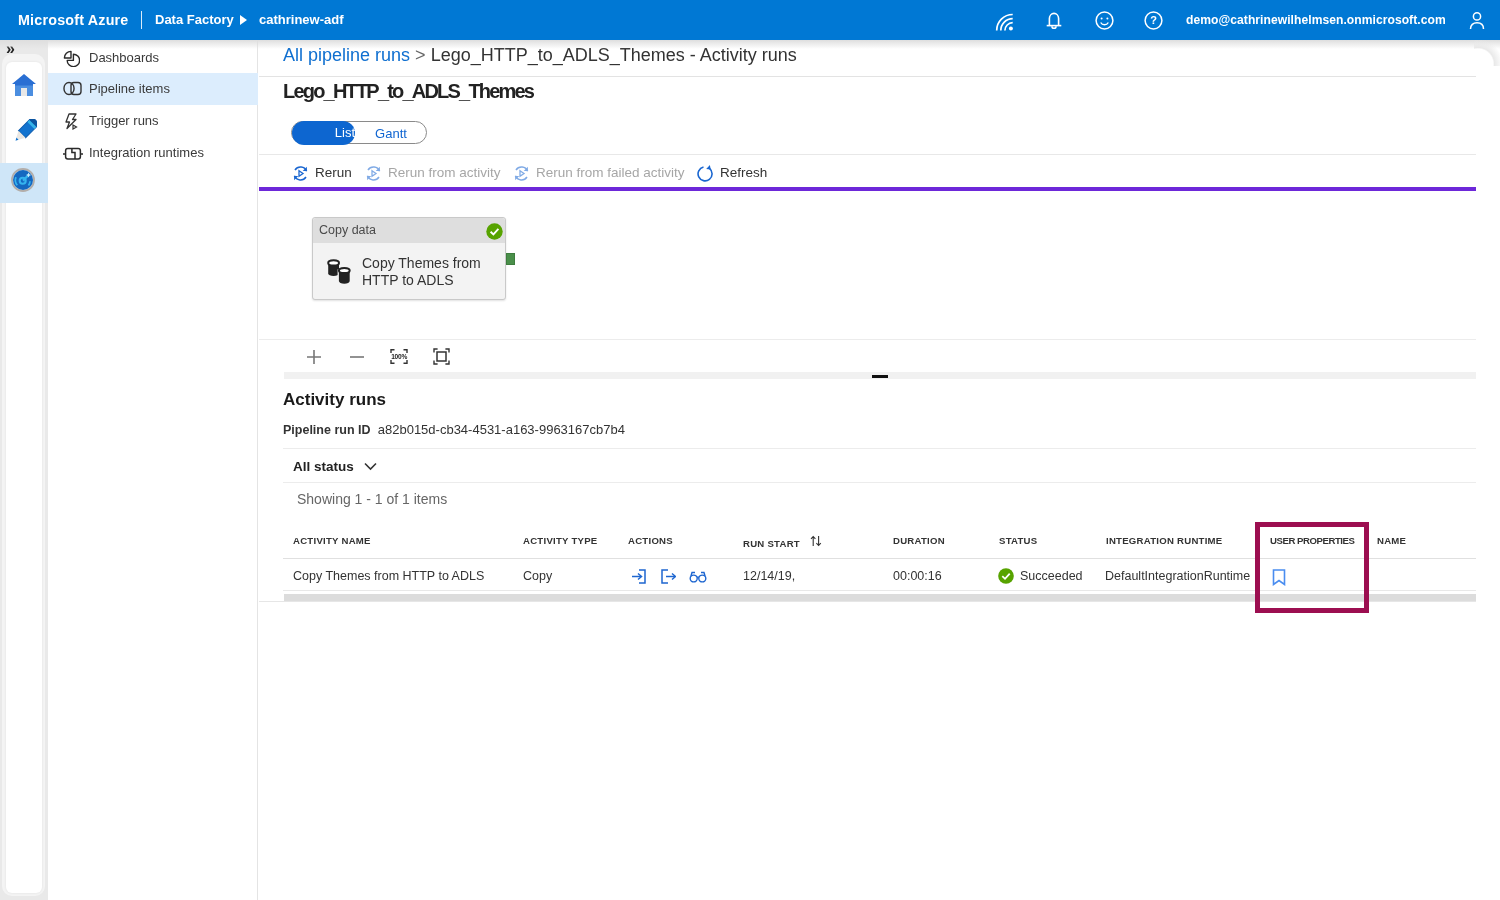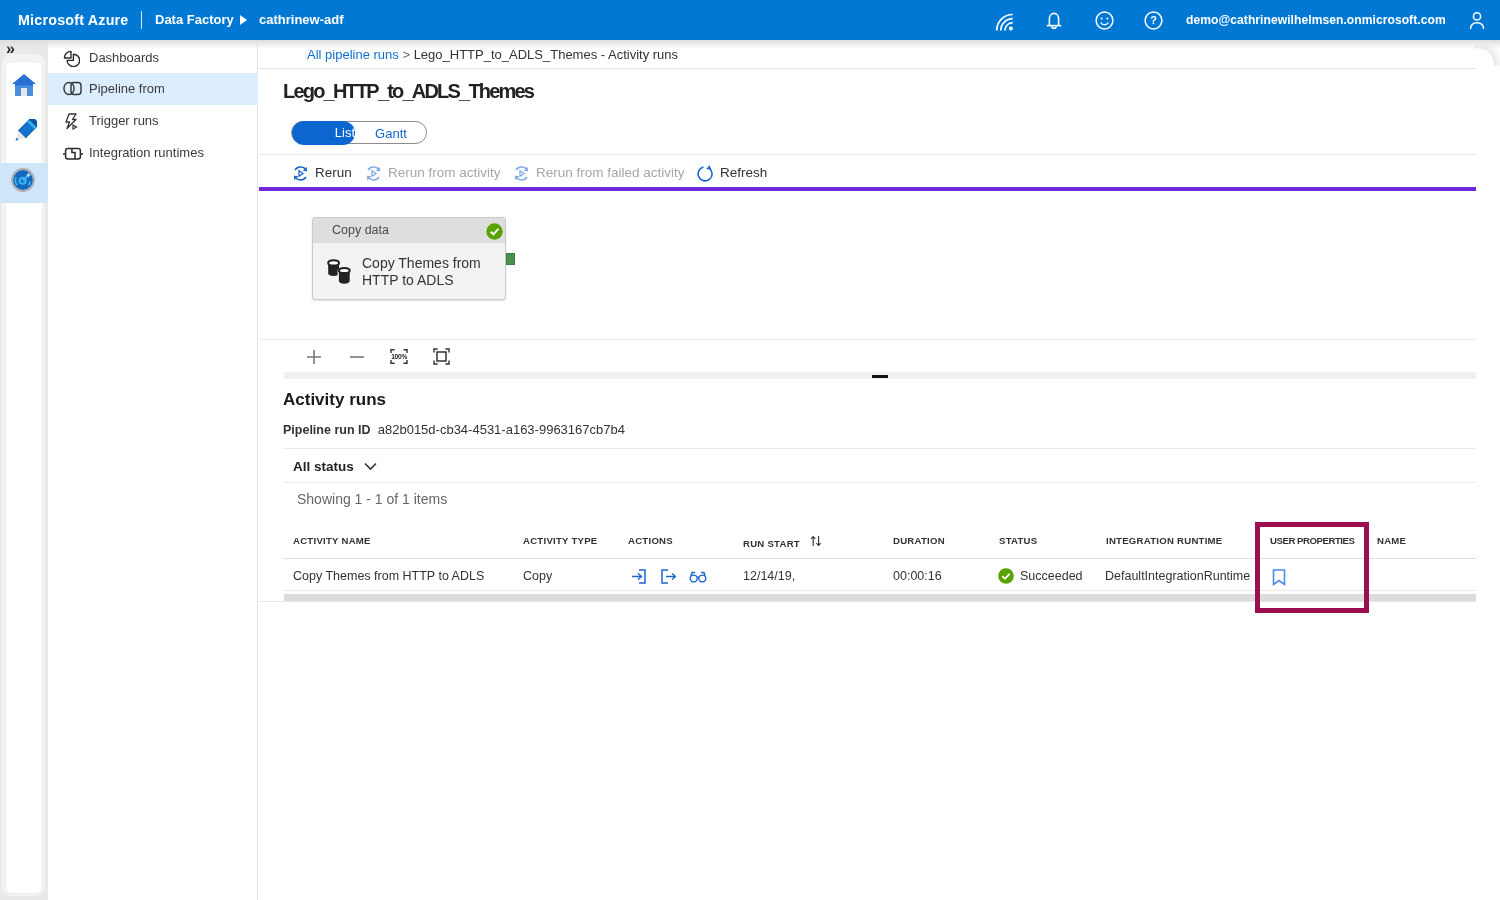--- a/index.html
+++ b/index.html
@@ -21,37 +21,37 @@
   #strip .selrow { position:absolute; left:0; top:123px; width:48px; height:40px; background:#cfe6f8; }
   #strip .chev { position:absolute; left:6px; top:0px; font-size:16px; color:#222; font-weight:bold; }
   
   #menu { position:absolute; left:48px; top:40px; width:210px; height:860px; background:#fff; border-right:1px solid #e4e4e4; }
   .mitem { position:absolute; left:0; width:210px; height:32px; }
   .mitem .mtxt { position:absolute; left:41px; top:0; line-height:32px; font-size:13px; color:#3a3a3a; }
   .mitem svg { position:absolute; left:15px; top:8px; }
   .msel { background:#dcedfd; }
   
   #content { position:absolute; left:259px; top:40px; width:1241px; height:860px; background:#fff; }
-  #crumb { position:absolute; left:0; top:1px; width:1217px; height:28px; border-bottom:1px solid #e3e3e3; font-size:13px; line-height:28px;padding-left:24px; }
+  #crumb { position:absolute; left:0; top:1px; width:1217px; height:36px; border-bottom:1px solid #e3e3e3; font-size:18px; line-height:28px; }
   #crumb a { color:#0f6fd0; text-decoration:none; }
   #crumb .gt { color:#666; } #crumb .cur { color:#333; }
   #title { position:absolute; left:24px; top:40px; font-size:20px; font-weight:bold; color:#222; letter-spacing:-1.8px; }
   
   #pill { position:absolute; left:32px; top:81px; width:136px; height:23px; border:1px solid #8a8a8a; border-radius:12px; background:#fff; }
   #pill .list { position:absolute; left:0px; top:-1px; width:63px; height:24px; background:#0d66d0; border-radius:12px; color:#fff; text-align:right; line-height:24px; font-size:13px; }
   #pill .gantt { position:absolute; left:63px; top:0; width:72px; height:23px; color:#1065d1; text-align:center; line-height:23px; font-size:13px; }
   
   #toolbar { position:absolute; left:0; top:114px; width:1217px; height:37px; border-top:1px solid #e8e8e8; border-bottom:4px solid #6d28d9; }
   .tbitem { position:absolute; top:0; height:36px; font-size:13.5px; color:#333; }
   .tbitem span { position:absolute; left:23px; top:0; line-height:36px; white-space:nowrap; }
   .tbitem svg { position:absolute; left:0; top:10px; }
   .tbdis span { color:#a6a6a6; }
   
   #node { position:absolute; left:53px; top:177px; width:194px; height:83px; background:#f3f3f3; border:1px solid #c9c9c9; border-radius:3px; box-shadow:0 1px 2px rgba(0,0,0,.12); }
-  #node .hd { position:absolute; left:0; top:0; width:192px; height:25px; background:#dedede; border-radius:3px 3px 0 0; font-size:12.5px; color:#4a4a4a; line-height:25px; padding-left:19px; }
+  #node .hd { position:absolute; left:0; top:0; width:192px; height:25px; background:#dedede; border-radius:3px 3px 0 0; font-size:12.5px; color:#4a4a4a; line-height:25px; padding-left:6px; }
   #node .body-txt { position:absolute; left:49px; top:37px; width:130px; font-size:14px; color:#333; line-height:17px; }
   #conn { position:absolute; left:247px; top:213px; width:9px; height:12px; background:#4a8f4a; border:1px solid #3e7d3e; }
   
   #zoombar { position:absolute; left:0; top:299px; width:1217px; height:33px; border-top:1px solid #ececec; }
   
   #split { position:absolute; left:25px; top:332px; width:1192px; height:6.5px; background:#f1f1f1; }
   #split .dash { position:absolute; left:588px; top:3px; width:16px; height:2.5px; background:#111; }
   
   #ar-title { position:absolute; left:24px; top:351px; font-size:17px; font-weight:bold; color:#1a1a1a; }
   #runid { position:absolute; left:24px; top:382px; font-size:13px; color:#333; }
@@ -143,21 +143,21 @@
         <path d="M10.4 4.2 A 6.2 6.2 0 1 1 4.2 10.4 L 10.4 10.4 Z" fill="none" stroke="#2a2a2a" stroke-width="1.4" stroke-linejoin="round"></path>
         <path d="M8 1.4 A 6.6 6.6 0 0 0 1.4 8 L 8 8 Z" fill="none" stroke="#2a2a2a" stroke-width="1.4" stroke-linejoin="round"></path>
       </svg>
     <div class="mtxt">Dashboards</div>
   </div>
   <div class="mitem msel" style="top:33px">
     <svg width="19" height="15" viewBox="0 0 19 15">
         <rect x="1" y="1.5" width="10" height="12" rx="5.5" fill="none" stroke="#333" stroke-width="1.4"></rect>
         <rect x="8" y="1.5" width="10" height="12" rx="3" fill="none" stroke="#333" stroke-width="1.4"></rect>
       </svg>
-    <div class="mtxt">Pipeline from</div>
+    <div class="mtxt">Pipeline items</div>
   </div>
   <div class="mitem" style="top:65px">
     <svg width="16" height="17" viewBox="0 0 16 17">
         <path d="M6 1 H13 L9.5 6.5 H13 L4 15.5 L6.5 9 H3 Z" fill="none" stroke="#333" stroke-width="1.3" stroke-linejoin="round"></path>
         <path d="M10 12 l3.5 2 -3.5 2 z" fill="none" stroke="#333" stroke-width="1.2"></path>
       </svg>
     <div class="mtxt">Trigger runs</div>
   </div>
   <div class="mitem" style="top:97px">
     <svg width="20" height="14" viewBox="0 0 20 14" style="top:10px">

